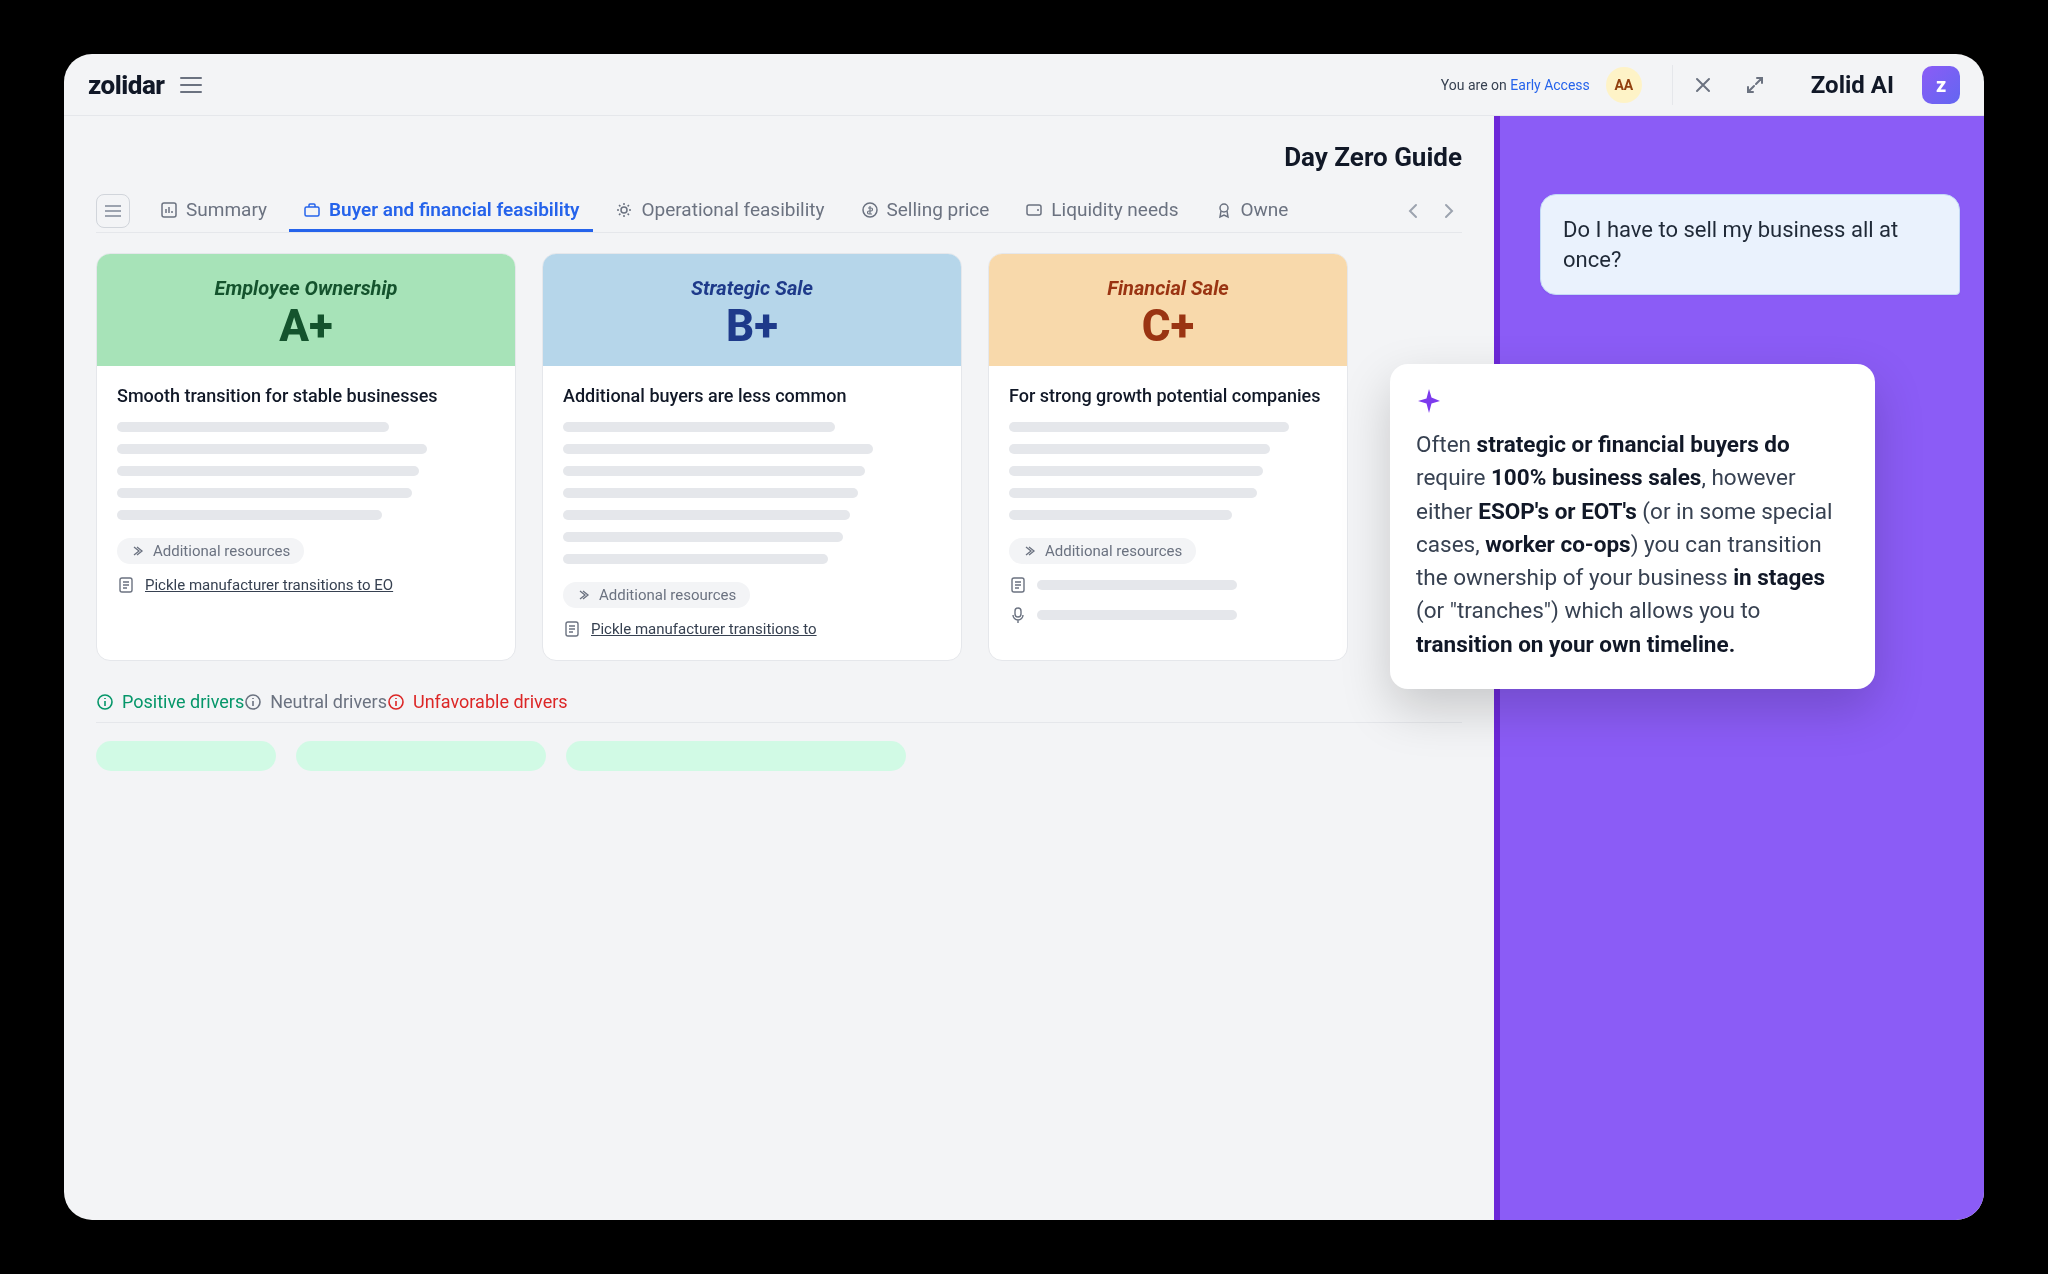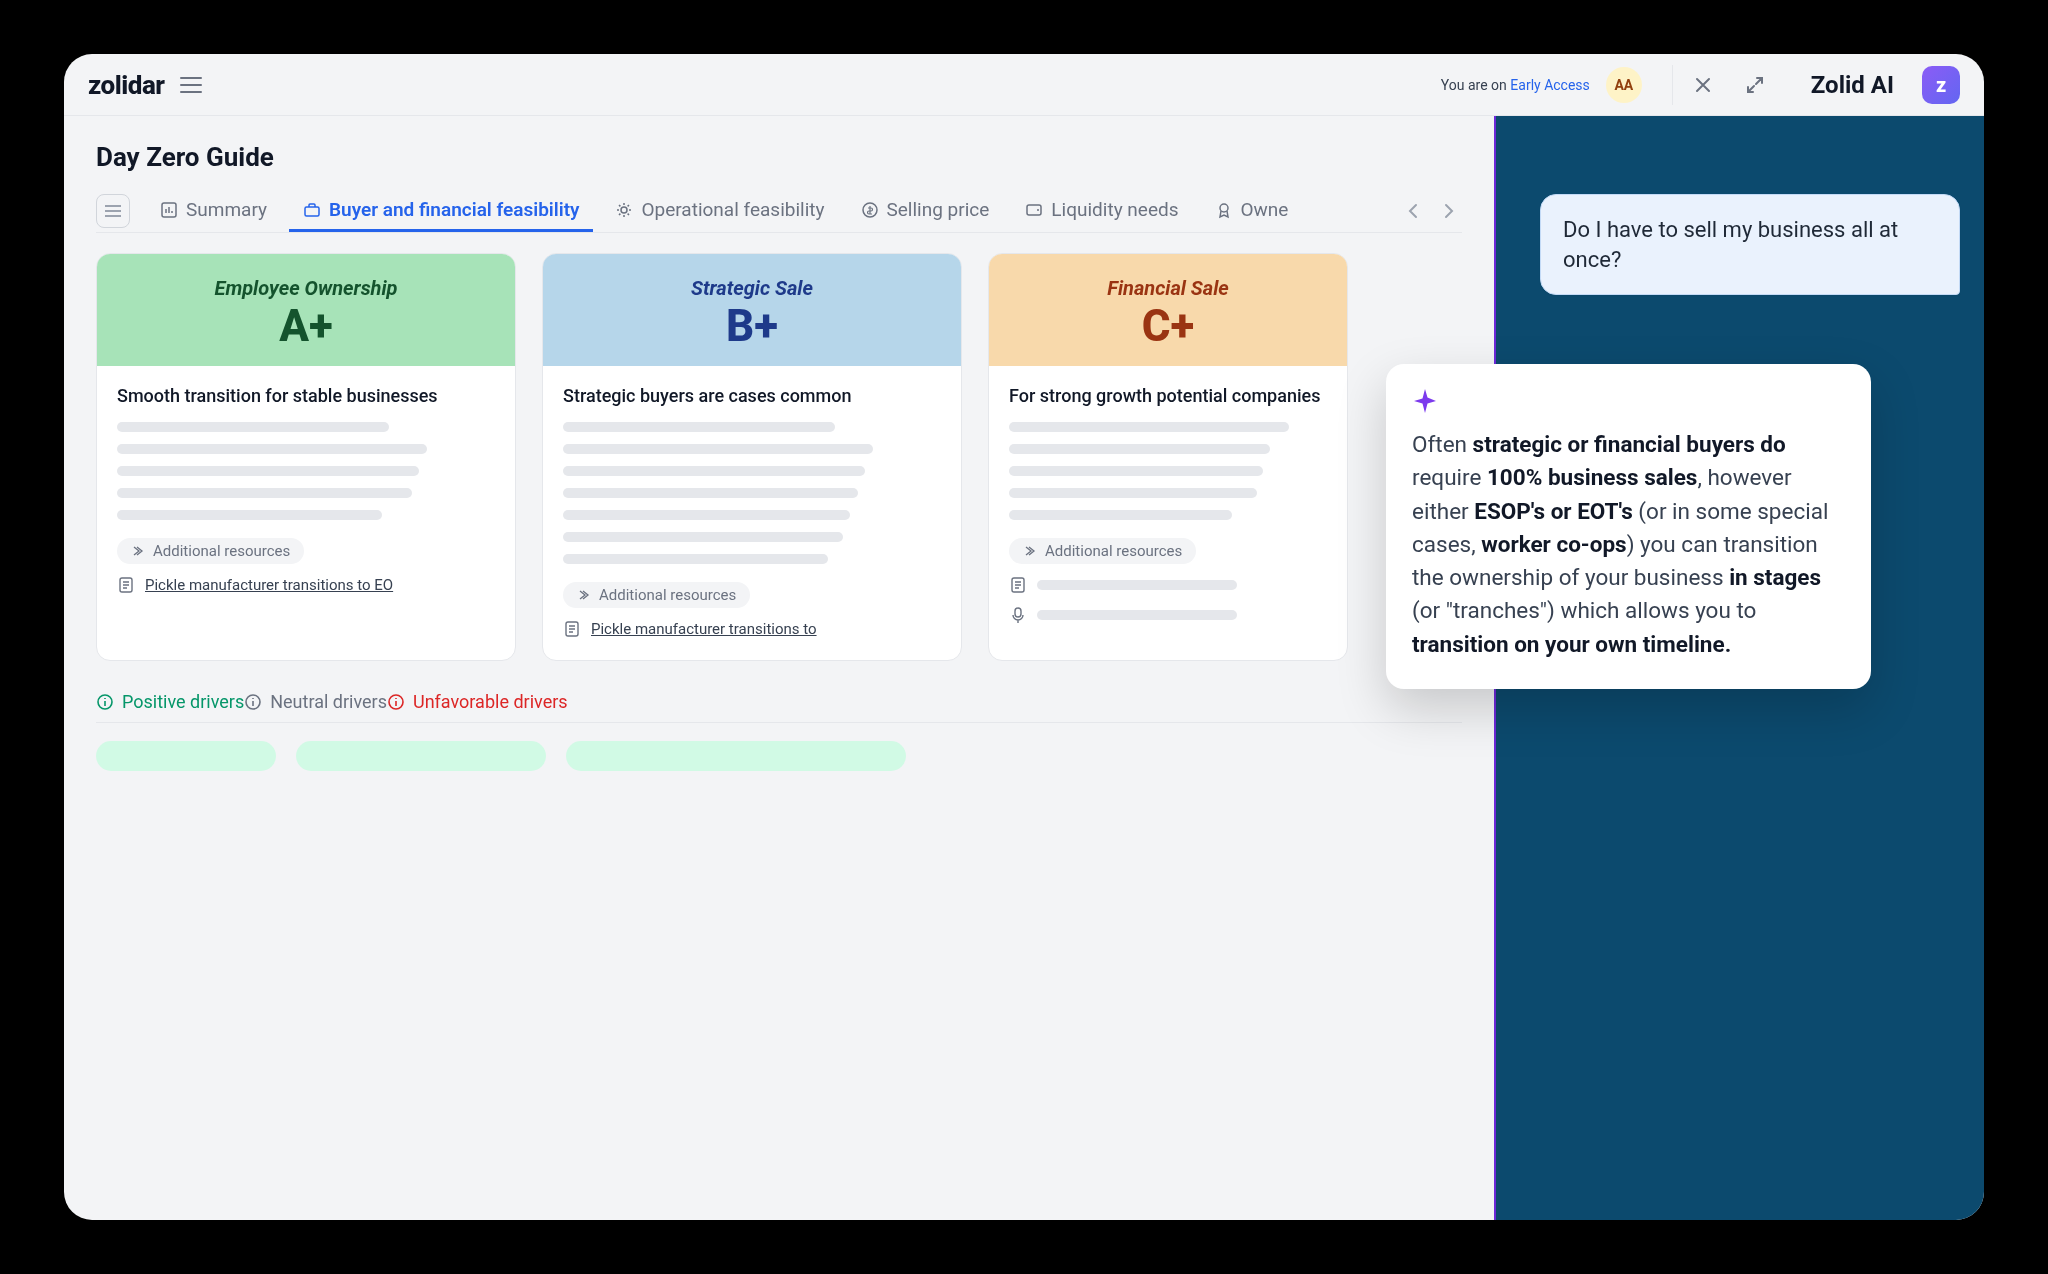--- a/index.html
+++ b/index.html
@@ -13,21 +13,21 @@
 .early { font-size: 14px; color: #374151; margin-right: 16px; }
 .early a { color: #2563eb; text-decoration: none; }
 .aa-badge { width: 36px; height: 36px; border-radius: 50%; background: #fef3c7; color: #92400e; font-weight: 700; font-size: 14px; display: flex; align-items: center; justify-content: center; margin-right: 12px; }
 .divider-v { width: 1px; height: 40px; background: #e5e7eb; margin: 0 18px; }
 .icon-btn { width: 24px; height: 24px; display: flex; align-items: center; justify-content: center; color: #6b7280; cursor: pointer; }
 .zolid-title { font-size: 24px; font-weight: 700; color: #111827; flex: 0 0 auto; margin: 0 28px 0 44px; }
 .ai-badge { width: 38px; height: 38px; border-radius: 10px; background: linear-gradient(135deg, #8b5cf6, #6366f1); display: flex; align-items: center; justify-content: center; color: #fff; font-weight: 800; font-size: 20px; }
 .body-row { flex: 1; display: flex; overflow: hidden; }
 .main { flex: 1; padding: 26px 0 0 0; overflow: hidden; position: relative; }
 .main-inner { padding: 0 32px; }
-.page-title { font-size: 26px; font-weight: 700; color: #111827; margin-bottom: 18px; }
+.page-title { font-size: 26px; font-weight: 700; color: #111827; margin-bottom: 18px; text-align: right; }
 .tabbar { display: flex; align-items: center; gap: 8px; border-bottom: 1px solid #e5e7eb; padding-bottom: 0; margin-bottom: 20px; position: relative; }
 .toggle-collapse { width: 34px; height: 34px; border: 1px solid #d1d5db; border-radius: 8px; display: flex; align-items: center; justify-content: center; color: #9ca3af; margin-right: 8px; }
 .tab { display: flex; align-items: center; gap: 8px; padding: 8px 14px; font-size: 19px; color: #6b7280; cursor: pointer; border-bottom: 3px solid transparent; white-space: nowrap; }
 .tab.active { color: #2563eb; border-bottom-color: #2563eb; font-weight: 600; }
 .tab-nav { margin-left: auto; display: flex; gap: 22px; padding-right: 6px; }
 .tab-nav .chev { color: #9ca3af; display: flex; align-items: center; }
 .score-panel { background: #fff; border-radius: 14px; border: 1px solid #e5e7eb; padding: 24px 28px; margin-bottom: 26px; }
 .score-panel h3 { font-size: 22px; font-weight: 700; color: #111827; margin-bottom: 16px; }
 .skel { background: #e5e7eb; border-radius: 6px; height: 10px; margin-bottom: 12px; }
 .cards-row { display: flex; gap: 26px; margin-bottom: 30px; }
@@ -43,21 +43,21 @@
 .res-chip { display: inline-flex; align-items: center; gap: 8px; background: #f3f4f6; color: #6b7280; border-radius: 999px; padding: 4px 14px; font-size: 15px; margin-top: 6px; }
 .res-link { display: flex; align-items: flex-start; gap: 10px; font-size: 15px; color: #374151; margin-top: 12px; }
 .res-link .underline { text-decoration: underline; }
 .answers-sec h3 { font-size: 22px; font-weight: 700; color: #111827; margin-bottom: 14px; }
 .driver-tabs { display: flex; border-bottom: 1px solid #e5e7eb; padding-bottom: 10px; margin-bottom: 18px; font-size: 18px; }
 .driver { display: flex; align-items: center; gap: 8px; }
 .d-pos { color: #059669; }
 .d-neu { color: #6b7280; }
 .d-unf { color: #dc2626; }
 .pill { height: 30px; border-radius: 999px; background: #d1fae5; display: inline-block; margin-right: 16px; }
-.right-panel { width: 490px; border-left: 2px solid #6d28d9; background: #0c4a6e; position: relative; }
+.right-panel { width: 490px; border-left: 6px solid #6d28d9; background: #8b5cf6; position: relative; }
 .user-bubble { position: absolute; top: 78px; right: 24px; width: 420px; background: #eaf2fd; border: 1.5px solid #c3daf6; border-radius: 16px; border-bottom-right-radius: 4px; padding: 20px 22px; font-size: 22px; color: #1f2937; line-height: 1.35; box-shadow: 0 1px 2px rgba(0,0,0,0.04); }
 .ai-bubble { position: absolute; top: 248px; left: -110px; width: 485px; background: #fff; border-radius: 18px; box-shadow: 0 20px 50px rgba(0,0,0,0.18); padding: 24px 26px 28px; }
 .ai-star { color: #7c3aed; margin-bottom: 14px; }
 .ai-text { font-size: 22.5px; line-height: 1.48; color: #374151; }
 .ai-text b { font-weight: 700; color: #111827; }
 svg { display: block; }
 </style>
 </head>
 <body>
 
@@ -187,21 +187,21 @@
               </div>
             </div>
           </div>
 
           <div class="card">
             <div class="card-head head-b">
               <div class="ctitle">Strategic Sale</div>
               <div class="grade">B+</div>
             </div>
             <div class="card-body">
-              <div class="card-sub">Strategic buyers are cases common</div>
+              <div class="card-sub">Additional buyers are less common</div>
               <div class="skel" style="width:72%"></div>
               <div class="skel" style="width:82%"></div>
               <div class="skel" style="width:80%"></div>
               <div class="skel" style="width:78%"></div>
               <div class="skel" style="width:76%"></div>
               <div class="skel" style="width:74%"></div>
               <div class="skel" style="width:70%"></div>
               <div class="res-chip">
                 <svg width="14" height="14" viewBox="0 0 14 14">
                     <path d="M6 3l5 4-5 4M3 3l5 4-5 4" stroke="currentColor" stroke-width="1.3" fill="none"></path>

